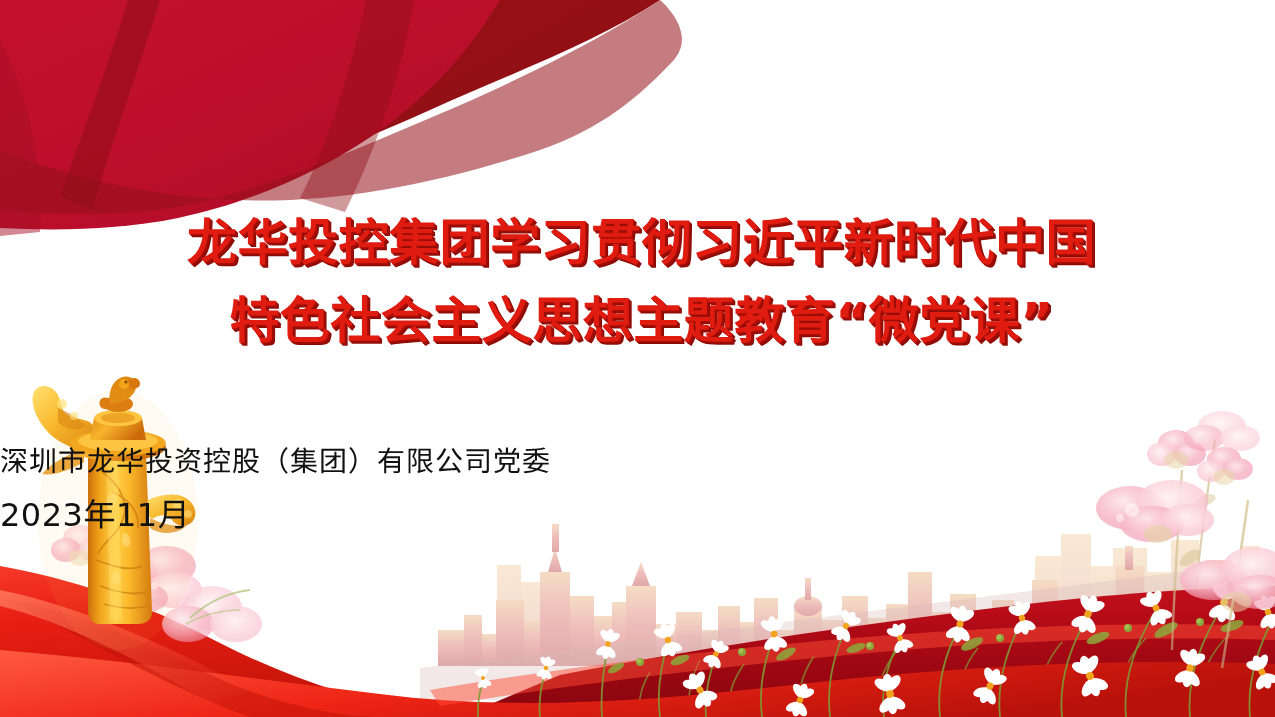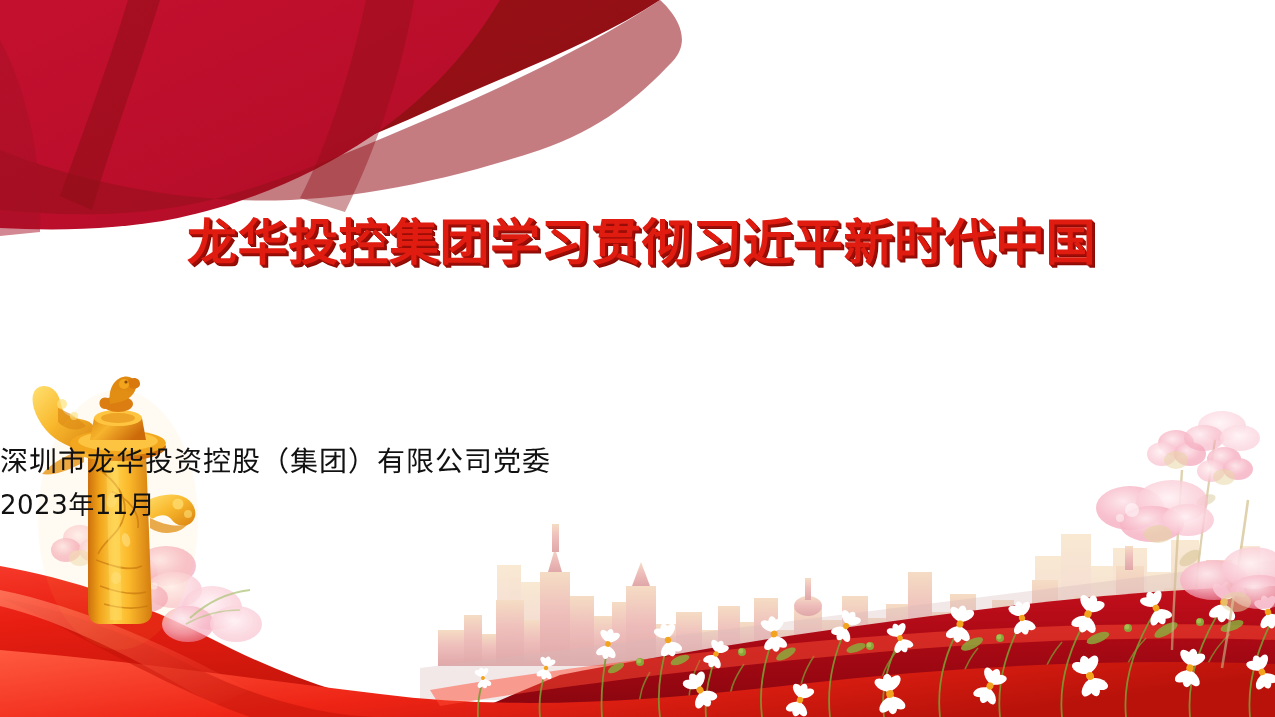--- a/index.html
+++ b/index.html
@@ -54,25 +54,26 @@
   .org-line{
     font-family:"DejaVu Sans","Liberation Sans",sans-serif;
     font-size:28px;
     line-height:44px;
     color:#111111;
     letter-spacing:1px;
     white-space:nowrap;
   }
   .date-line{
     font-family:"DejaVu Sans","Liberation Sans",sans-serif;
-    font-size:26px;
+    font-size:32px;
     line-height:42px;
     color:#111111;
     letter-spacing:0.5px;
     white-space:nowrap;
+    margin-top:10px;
   }
 
   
   #bg-white      {z-index:1;}
   #top-ribbon    {z-index:10;}
   #skyline       {z-index:12;}
   #bottom-field  {z-index:14;}
   #red-silk      {z-index:16;}
   #cosmos-flowers{z-index:18;}
   #pink-blossoms {z-index:20;}
@@ -548,20 +549,21 @@
           <path d="M108,398 C102,396 98,400 100,406 C102,410 108,410 110,406 Z" fill="#D9780D"></path>
         </g>
 
         <ellipse cx="118" cy="520" rx="80" ry="130" fill="#FFC948" opacity="0.07"></ellipse>
       </g>
     </svg>
   </div>
 
   <div id="title-block">
     <div class="title-line">龙华投控集团学习贯彻习近平新时代中国</div>
+    <div class="title-line">特色社会主义思想主题教育“微党课”</div>
   </div>
 
   <div id="subtitle-block">
     <div class="org-line">深圳市龙华投资控股（集团）有限公司党委</div>
     <div class="date-line">2023年11月</div>
   </div>
 
 </div>
 
 </body></html>

